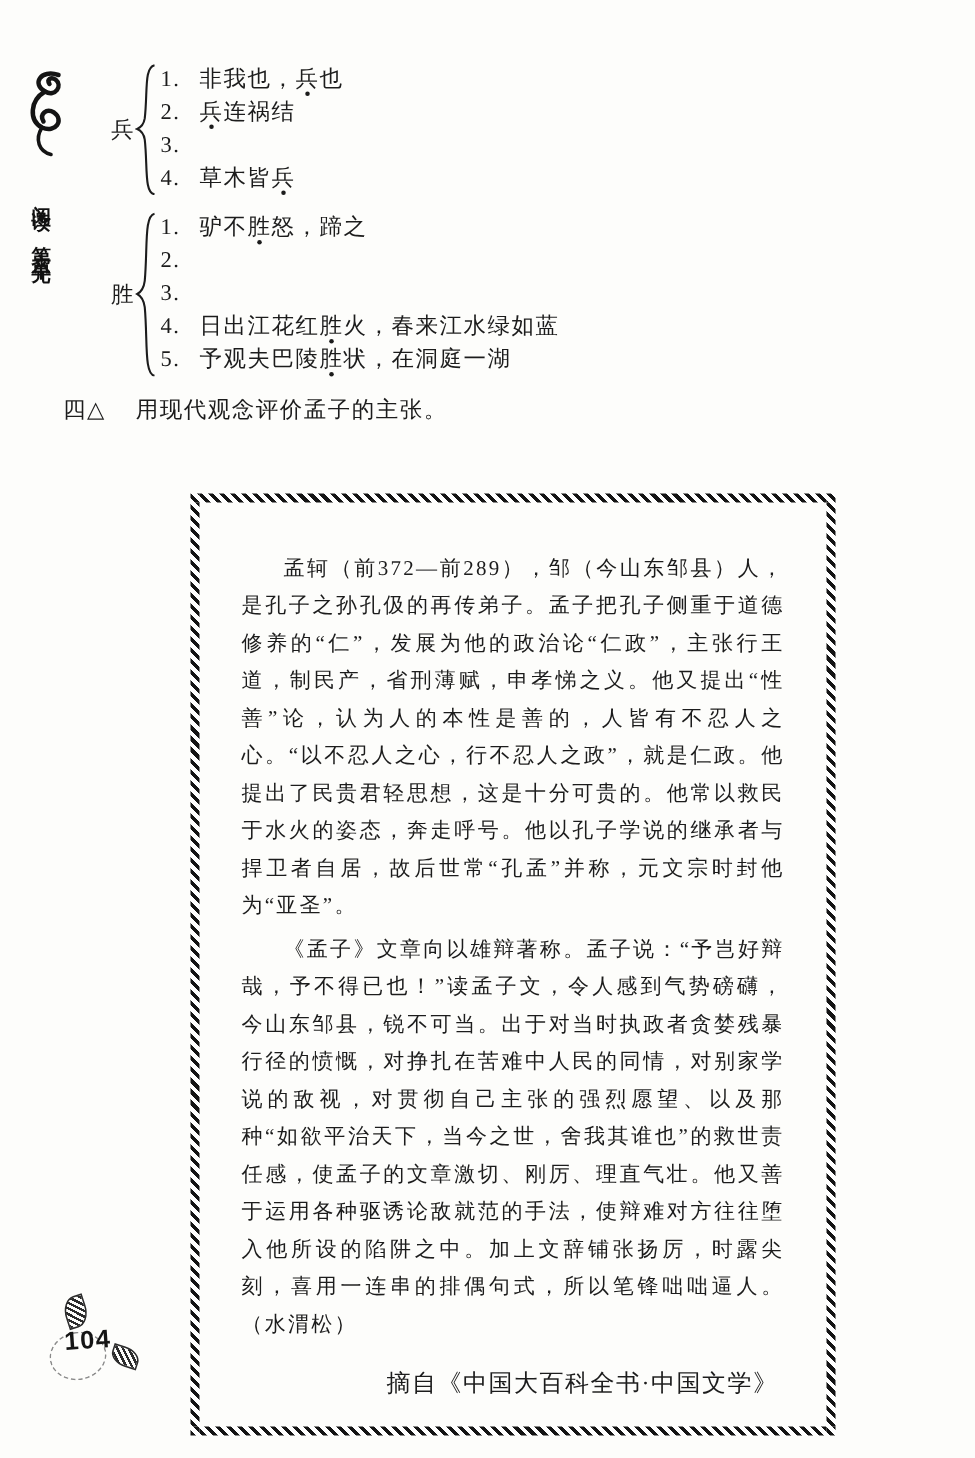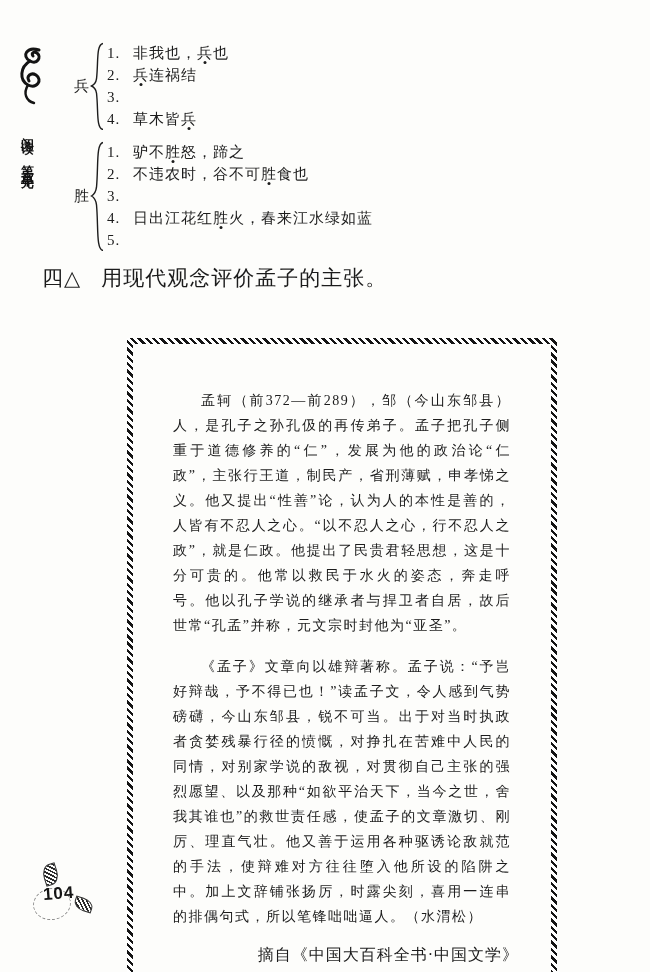--- a/index.html
+++ b/index.html
@@ -28,31 +28,31 @@
   .brace{flex:none;display:block;}
   .items{margin-left:3px;}
   .item{font-size:15px;line-height:22px;letter-spacing:1px;display:flex;white-space:nowrap;}
   .inum{width:26px;flex:none;font-family:"Liberation Serif",serif;}
   .emph{position:relative;}
   .emph::after{
     content:"";position:absolute;left:50%;bottom:-3px;
     width:3px;height:3px;border-radius:50%;background:#1c1c1c;
     transform:translateX(-50%);
   }
-  .question{margin-top:13px;font-size:21px;letter-spacing:1px;}
+  .question{margin-top:13px;font-size:15px;letter-spacing:1px;}
   .qmark{margin-right:20px;}
   
   .fancy-box{
     margin:46px 0 0 85px;width:430px;box-sizing:border-box;
     border:6px solid #1a1a1a;
     border-image:repeating-linear-gradient(45deg,#141414 0 2.4px,#ffffff 2.4px 5.2px) 6;
     padding:28px 24px 18px 24px;background:#fdfdfb;
   }
   .fancy-box p{
-    margin:16px;text-indent:2em;font-size:14px;line-height:25px;
+    margin:4px;text-indent:2em;font-size:14px;line-height:25px;
     letter-spacing:1.5px;text-align:justify;
   }
   .attribution{
     margin-top:16px;text-align:right;font-size:16px;
     letter-spacing:1px;padding-right:8px;
   }
   
   .pagenum-wrap{position:absolute;left:30px;top:864px;width:80px;height:80px;}
   .pn-circle{
     position:absolute;left:3px;top:24px;width:36px;height:30px;
@@ -116,31 +116,31 @@
           <svg width="14" height="110" class="brace">
             <path d="M13,1.5 C6,3 8.5,24.2 6.5,46.199999999999996 C5.8,51.699999999999996 3.5,53.9 1.5,55 C3.5,56.1 5.8,58.300000000000004 6.5,63.8 C8.5,85.8 6,108.5 13,109.5" fill="none" stroke="#1c1c1c" stroke-width="1.4"></path>
           </svg>
           <div class="items">
             <div class="item">
               <span class="inum">1.</span>
               <span>驴不<span class="emph">胜</span>怒，蹄之</span>
             </div>
             <div class="item">
               <span class="inum">2.</span>
-              <span>不违农时，谷不可<span class="emph">胜</span>食也</span>
             </div>
             <div class="item">
               <span class="inum">3.</span>
             </div>
             <div class="item">
               <span class="inum">4.</span>
               <span>日出江花红<span class="emph">胜</span>火，春来江水绿如蓝</span>
             </div>
             <div class="item">
               <span class="inum">5.</span>
+              <span>予观夫巴陵<span class="emph">胜</span>状，在洞庭一湖</span>
             </div>
           </div>
         </div>
       </section>
 
     <div class="question">
       <span>四</span><span class="qmark">△</span><span>用现代观念评价孟子的主张。</span>
     </div>
 
     <div class="fancy-box">

